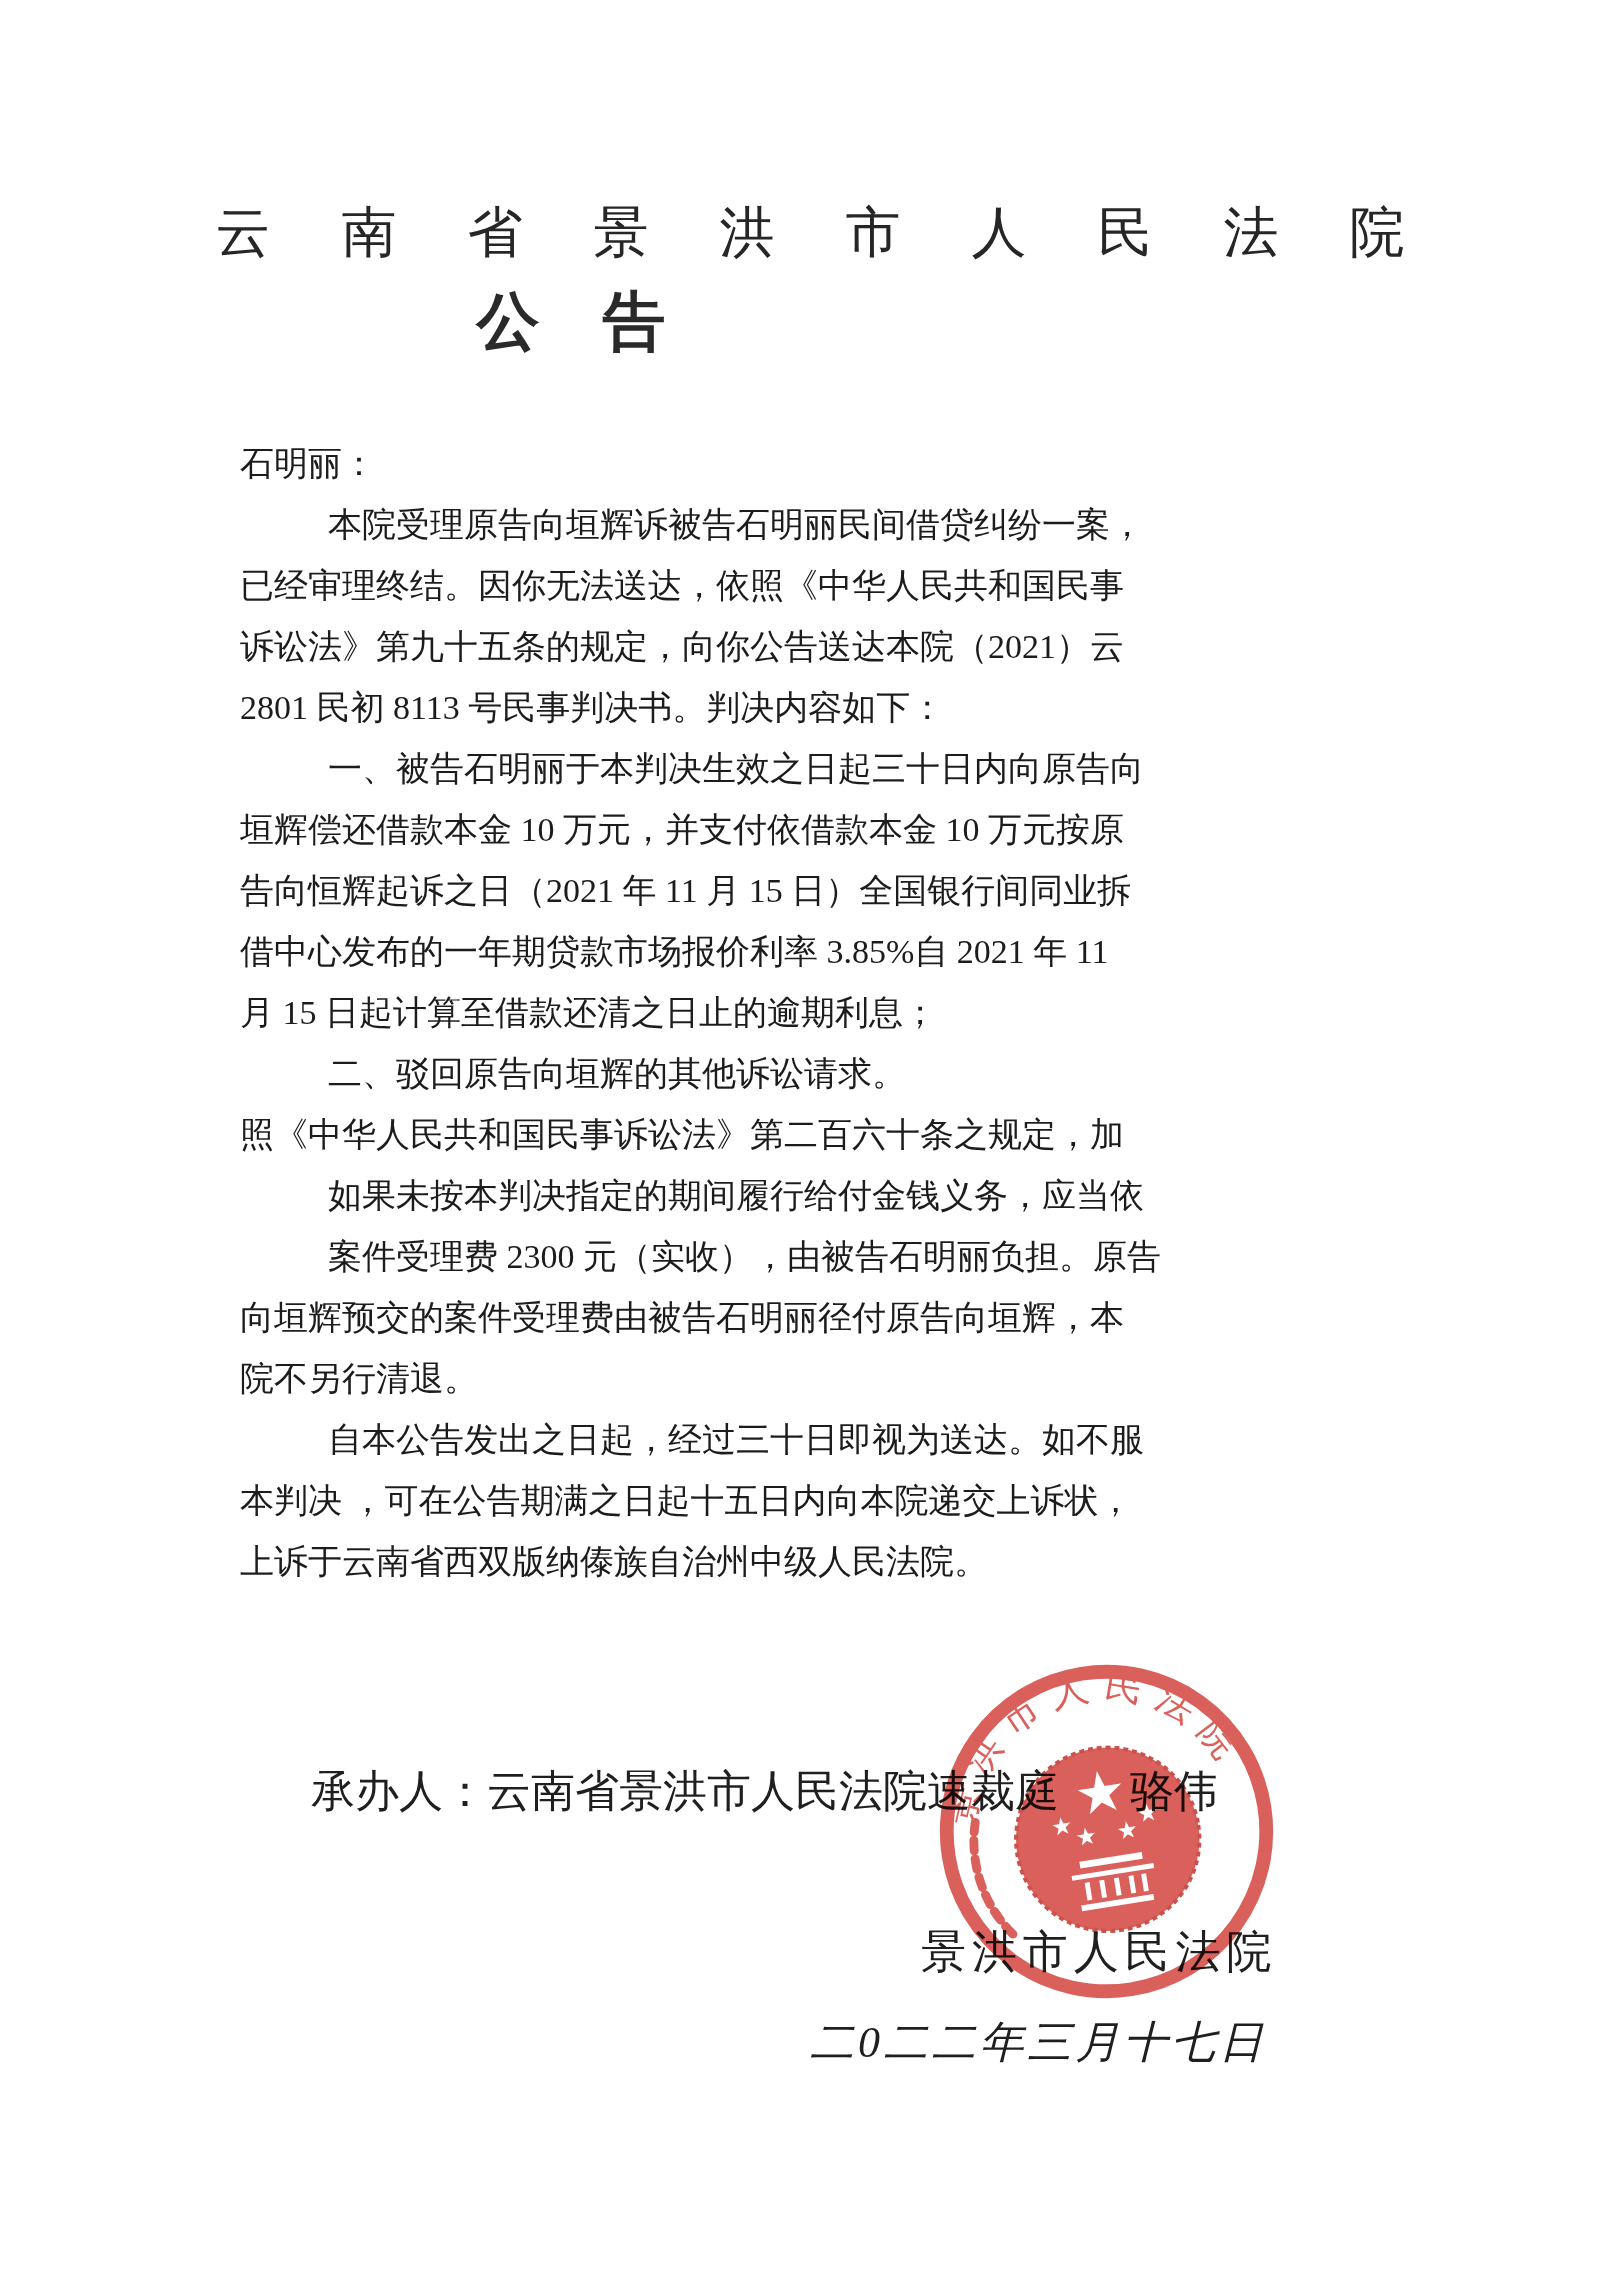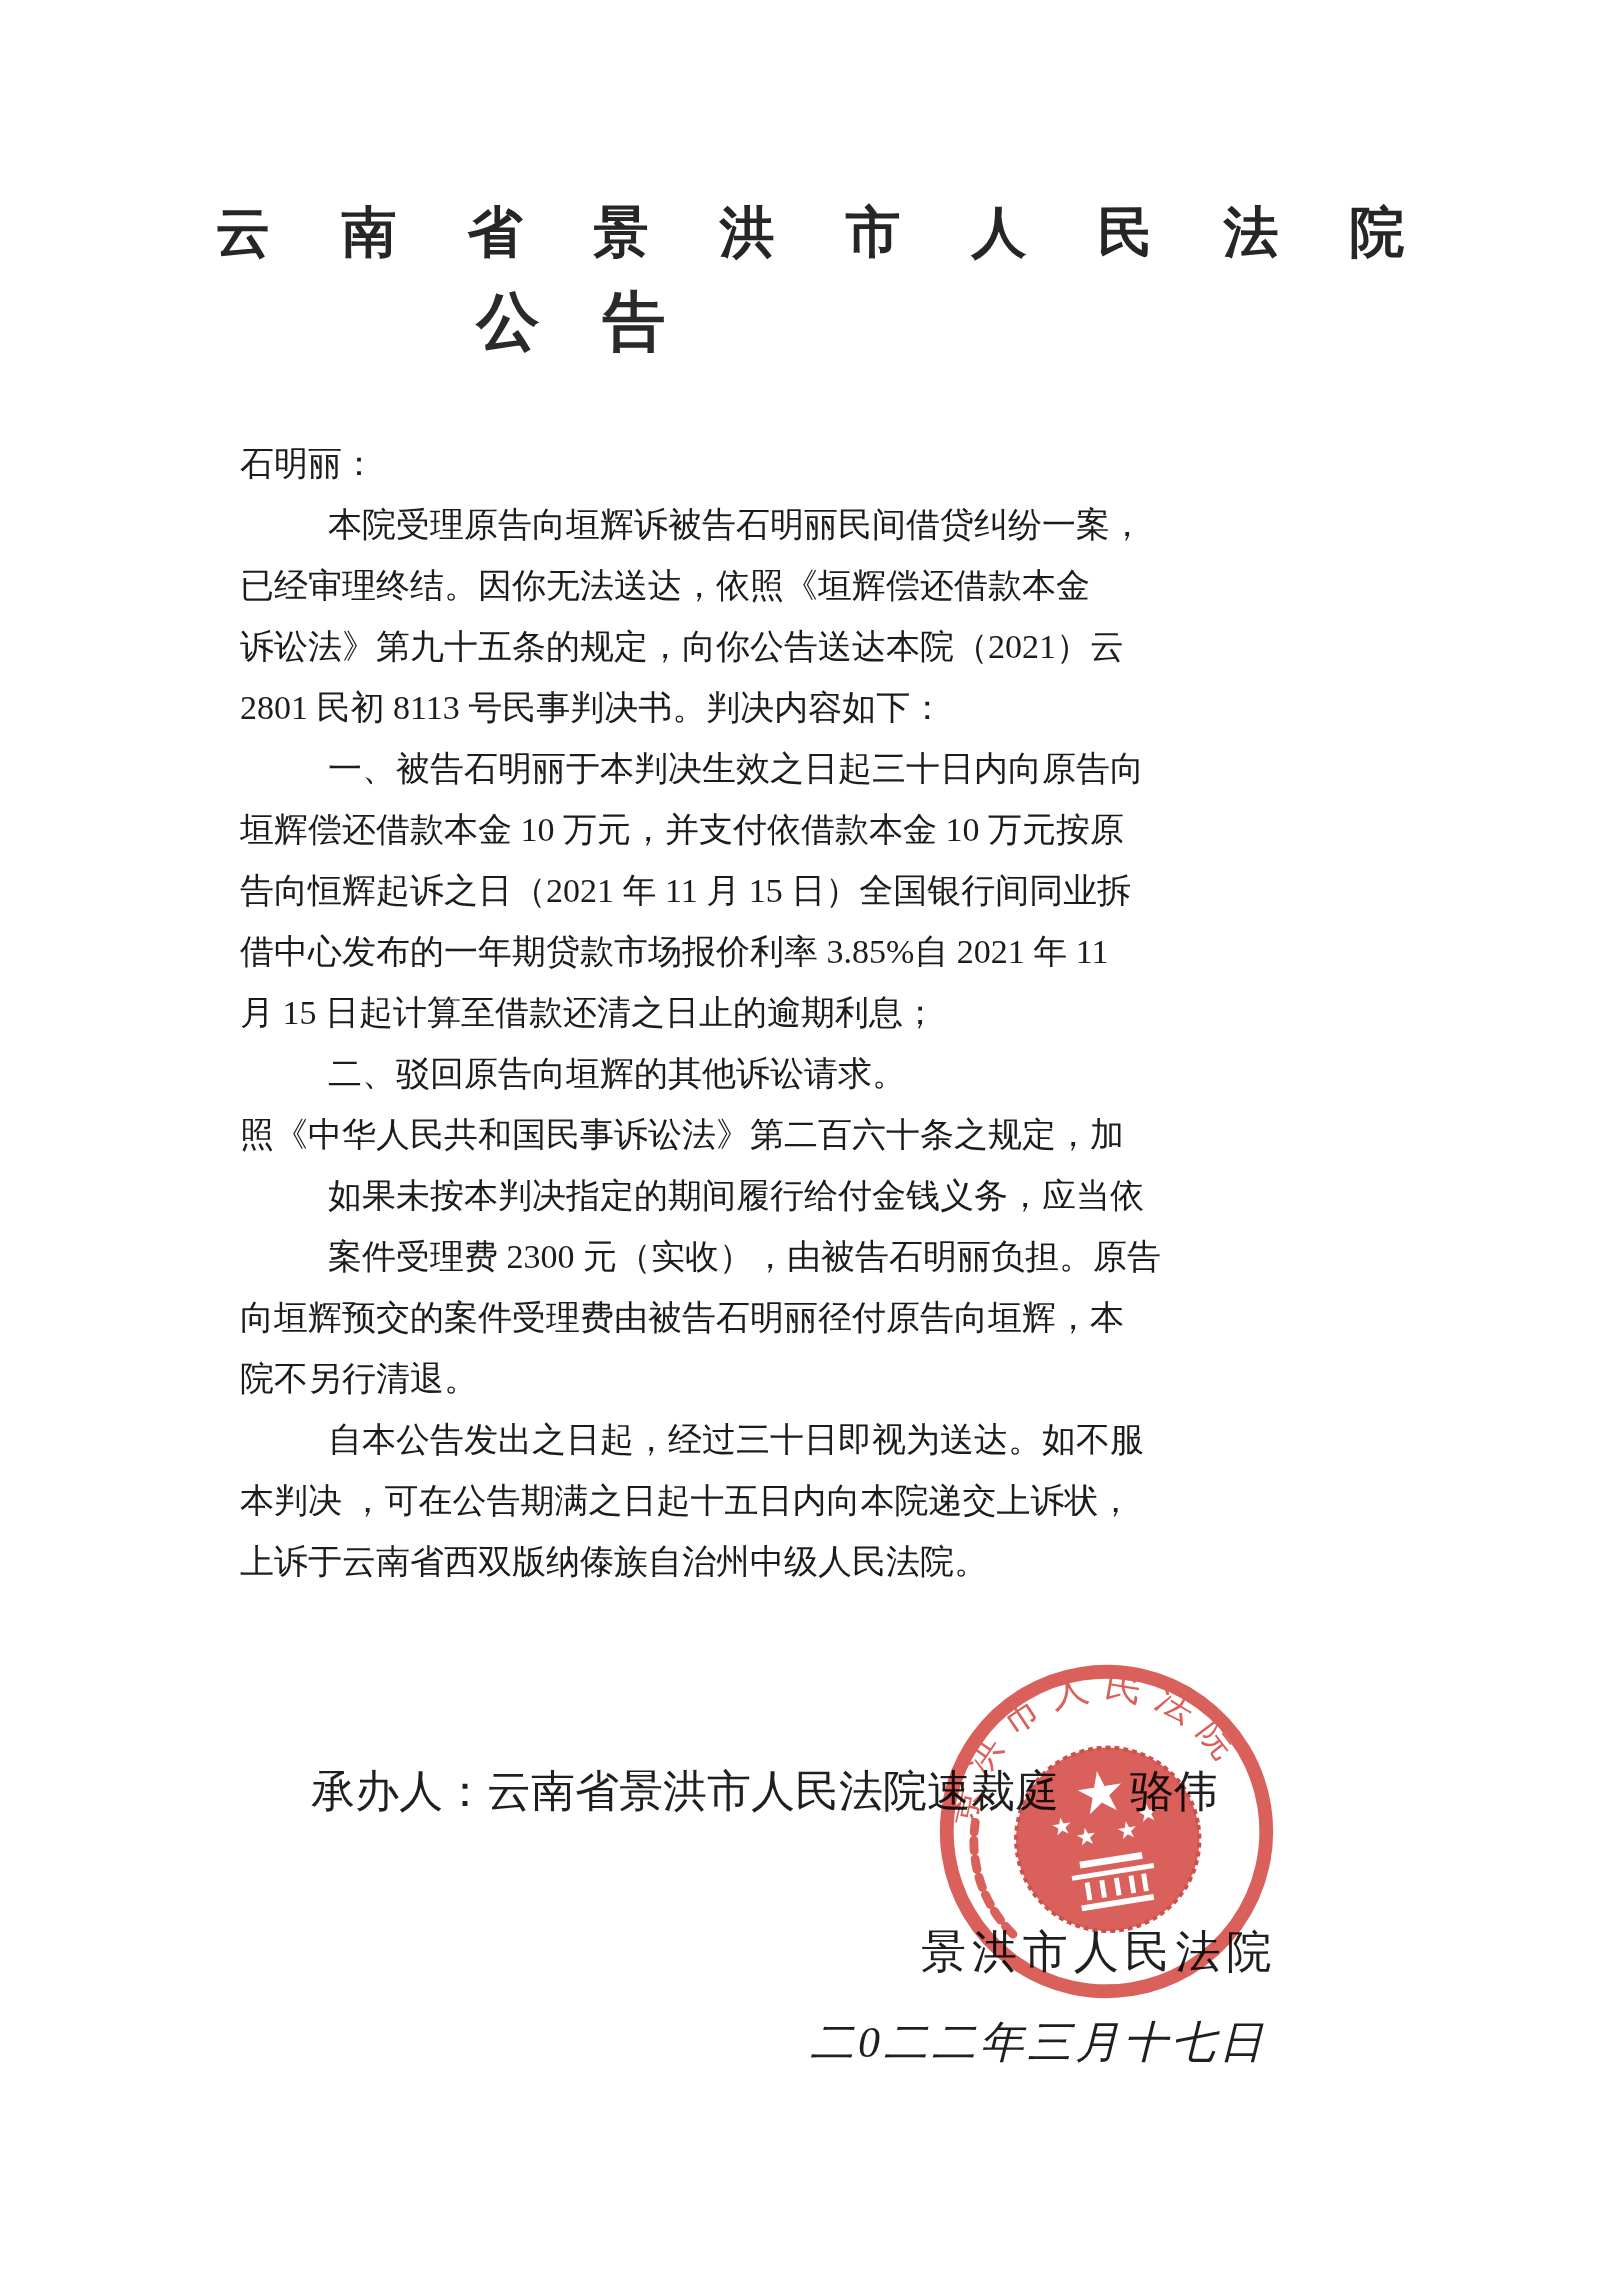--- a/index.html
+++ b/index.html
@@ -10,21 +10,21 @@
     background:#ffffff;
     font-family:"Liberation Serif","DejaVu Serif",serif;
     color:#1f1f1f;
     overflow:hidden;
   }
   .doc-title{
     position:absolute;top:202px;left:0;width:100%;
     box-sizing:border-box;padding-left:71px;
     text-align:center;
     font-family:"Liberation Sans","DejaVu Sans",sans-serif;
-    font-weight:bold;font-size:55px;line-height:1.1;
+    font-weight:normal;font-size:55px;line-height:1.1;
     letter-spacing:71px;
     color:#262626;white-space:nowrap;
   }
   .notice-title{
     position:absolute;top:286px;left:0;width:1142px;
     text-align:center;
     font-size:63px;line-height:1.15;font-weight:600;
     color:#2a2a2a;white-space:nowrap;
   }
   .body-block{
@@ -66,21 +66,21 @@
 
 <div class="page">
 
   <div class="doc-title">云南省景洪市人民法院</div>
 
   <div class="notice-title">公　告</div>
 
   <div class="body-block">
     <div class="line">石明丽：</div>
     <div class="line indent">本院受理原告向垣辉诉被告石明丽民间借贷纠纷一案，</div>
-    <div class="line">已经审理终结。因你无法送达，依照《垣辉偿还借款本金</div>
+    <div class="line">已经审理终结。因你无法送达，依照《中华人民共和国民事</div>
     <div class="line">诉讼法》第九十五条的规定，向你公告送达本院（2021）云</div>
     <div class="line">2801 民初 8113 号民事判决书。判决内容如下：</div>
     <div class="line indent">一、被告石明丽于本判决生效之日起三十日内向原告向</div>
     <div class="line">垣辉偿还借款本金 10 万元，并支付依借款本金 10 万元按原</div>
     <div class="line">告向恒辉起诉之日（2021 年 11 月 15 日）全国银行间同业拆</div>
     <div class="line">借中心发布的一年期贷款市场报价利率 3.85%自 2021 年 11</div>
     <div class="line">月 15 日起计算至借款还清之日止的逾期利息；</div>
     <div class="line indent">二、驳回原告向垣辉的其他诉讼请求。</div>
     <div class="line">照《中华人民共和国民事诉讼法》第二百六十条之规定，加</div>
     <div class="line indent">如果未按本判决指定的期间履行给付金钱义务，应当依</div>

